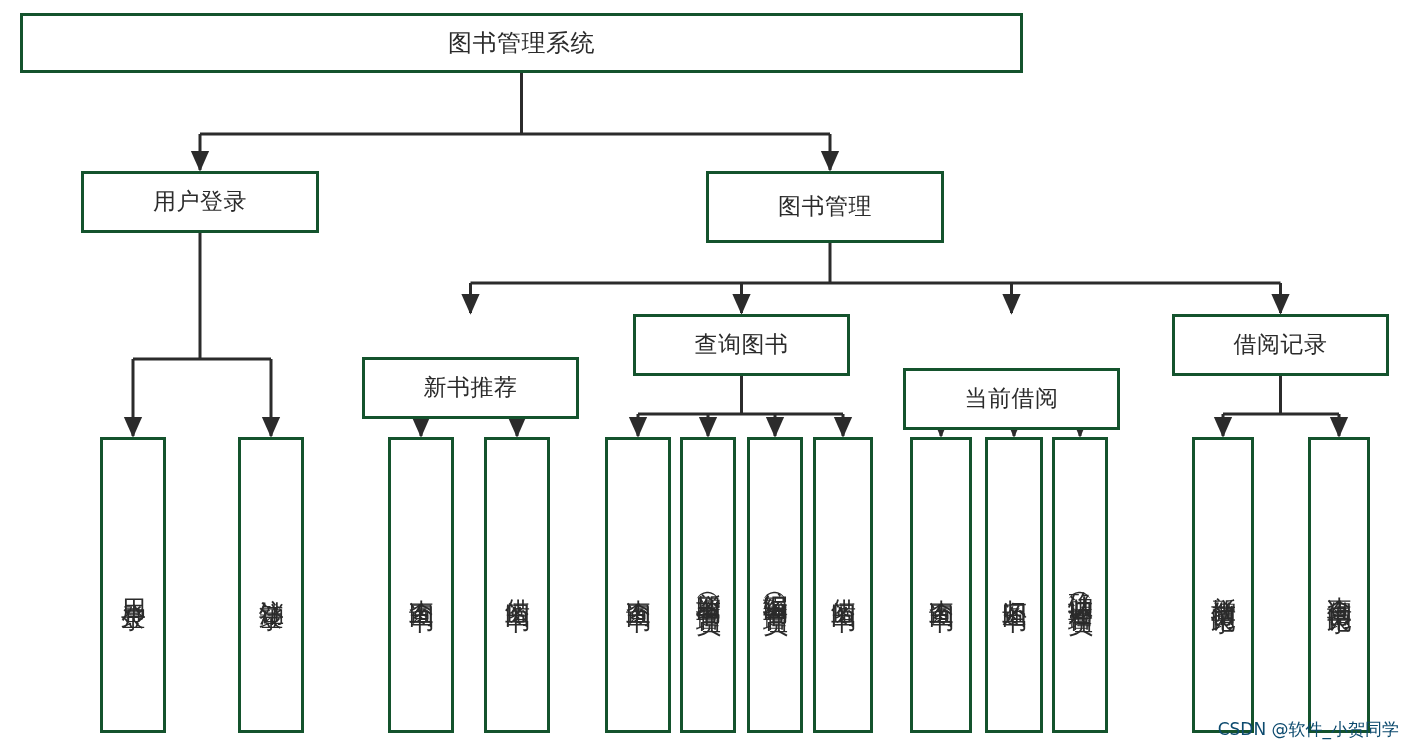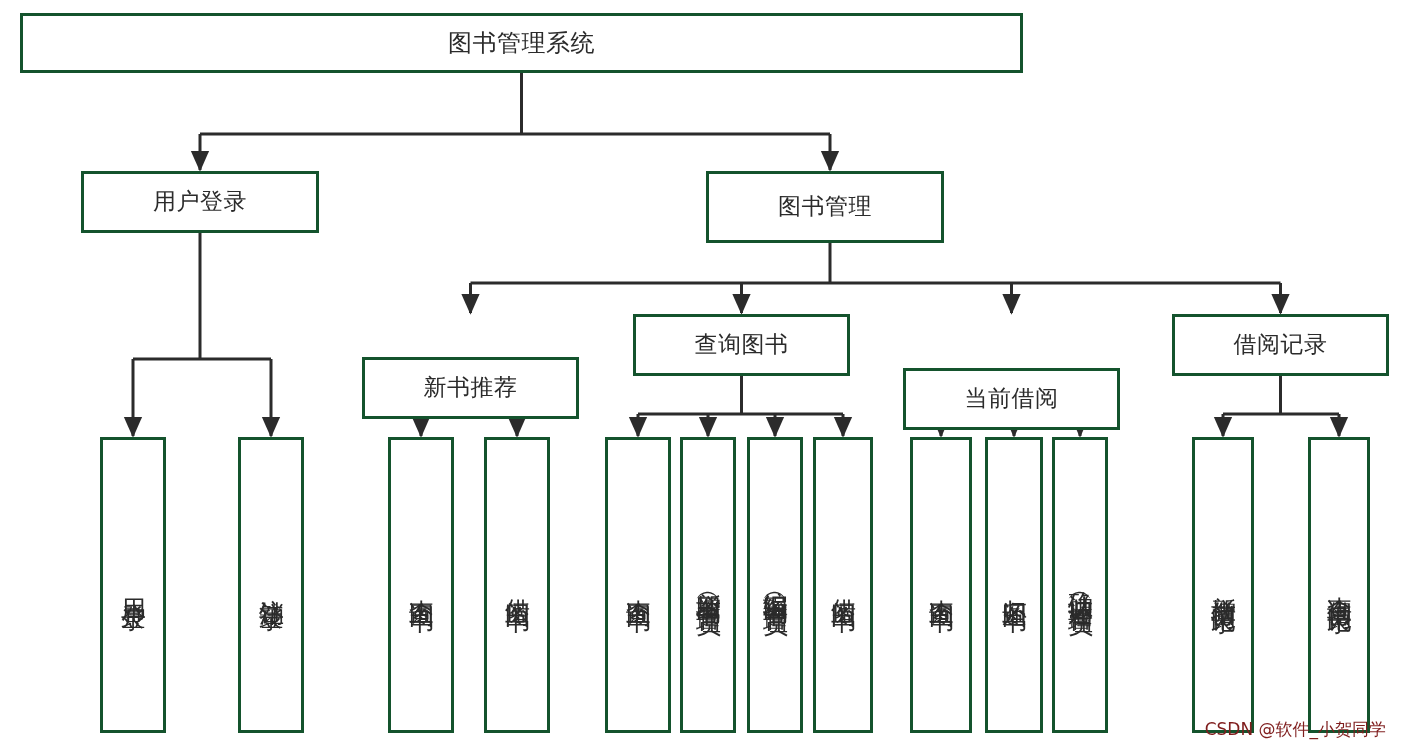--- a/index.html
+++ b/index.html
@@ -61,24 +61,24 @@
     writing-mode: vertical-rl;
     text-orientation: upright;
     font-size: 25px;
     line-height: 1.12;
     letter-spacing: 3px;
     white-space: nowrap;
     max-height: 100%;
   }
   .watermark {
     position: absolute;
-    right: 19px;
+    right: 6px;
     bottom: 6px;
     font-size: 17px;
-    color: #7f1d1d;
+    color: #0c4a6e;
     z-index: 5;
     white-space: nowrap;
     font-family: "DejaVu Sans", "Liberation Sans", sans-serif;
   }
 </style>
 </head>
 <body>
 
 <div id="diagram-canvas">
   <svg id="edge-layer" viewBox="0 0 1405 747" width="1405" height="747">

